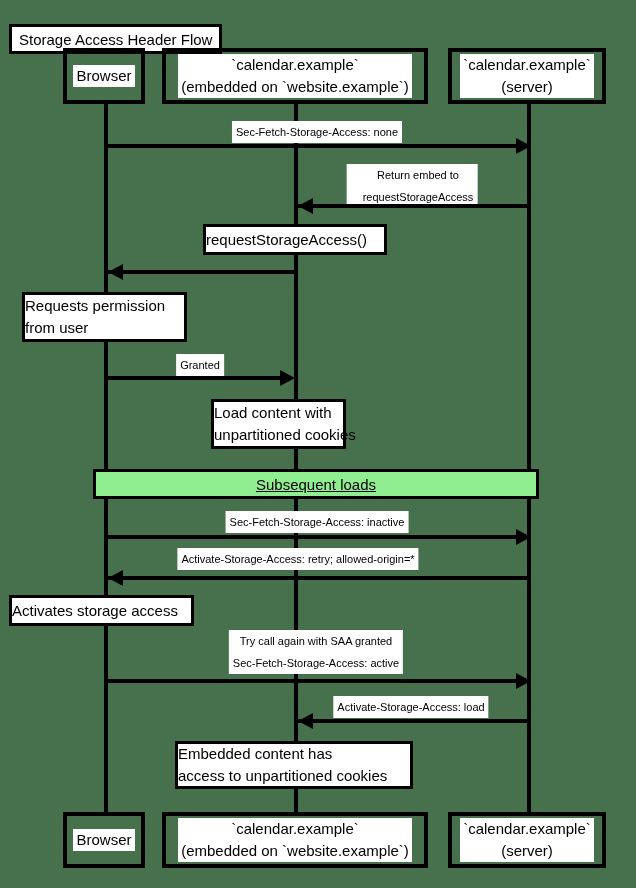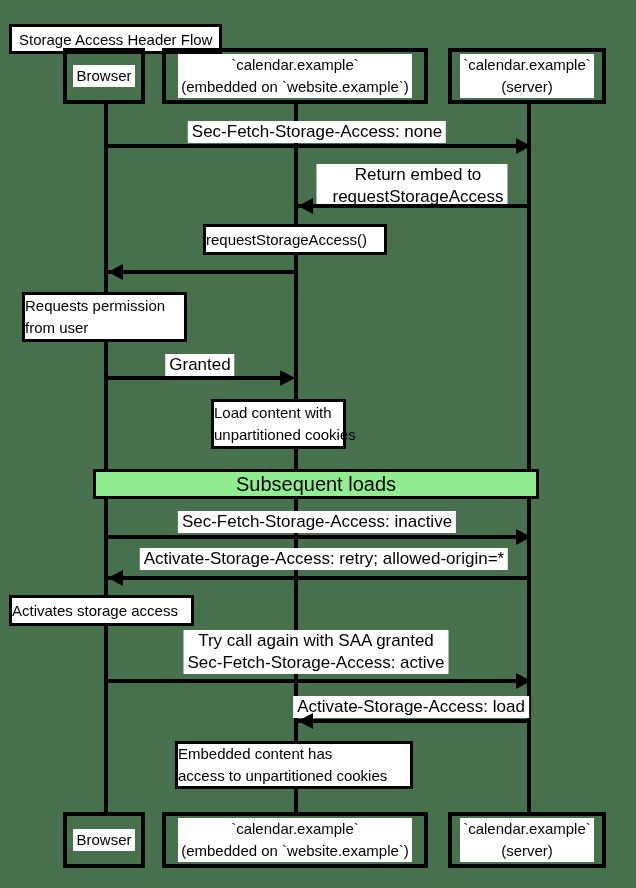--- a/index.html
+++ b/index.html
@@ -43,39 +43,39 @@
     border-top:8px solid transparent;
     border-bottom:8px solid transparent; }
   .arr-l { width:0; height:0;
     border-right:15px solid var(--ink);
     border-top:8px solid transparent;
     border-bottom:8px solid transparent; }
 
   .msg-label {
     transform:translateX(-50%);
     background:var(--fill);
-    font-size:17px; line-height:22px;
+    font-size:11px; line-height:22px;
     text-align:center; white-space:nowrap;
     padding:0 4px;
   }
 
   .note {
     border:3px solid var(--ink);
     background:var(--fill);
     display:flex; flex-direction:column;
     align-items:flex-start; justify-content:center;
     text-align:center;
     font-size:15px; line-height:22px; white-space:nowrap;
   }
 
   .divider {
     border:3px solid var(--ink);
     background:var(--band);
     display:flex; align-items:center; justify-content:center;
-    font-size:20px; white-space:nowrap;
+    font-size:15px; white-space:nowrap;text-decoration:underline;
   }
 </style>
 </head>
 <body>
 
 <div class="abs title-box" style="left:9px; top:8px;margin-top:16px;">Storage Access Header Flow</div>
 
 <div class="abs lifeline" style="left:104px;"></div>
 <div class="abs lifeline" style="left:294px;"></div>
 <div class="abs lifeline" style="left:527px;"></div>
@@ -126,21 +126,21 @@
   <div>Load content with</div>
   <div>unpartitioned cookies</div>
 </div>
 
 <div class="abs divider" style="left:93px; top:469px; width:446px; height:30px;">Subsequent loads</div>
 
 <div class="abs msg-label" style="left:317px; top:511px;">Sec-Fetch-Storage-Access: inactive</div>
 <div class="abs msg-line" style="left:106px; top:535px; width:423px;"></div>
 <div class="abs arr-r" style="left:516px; top:529px;"></div>
 
-<div class="abs msg-label" style="left:324px; top:548px;">Activate-Storage-Access: retry; allowed-origin=*</div>
+<div class="abs msg-label" style="left:298px; top:548px;">Activate-Storage-Access: retry; allowed-origin=*</div>
 <div class="abs msg-line" style="left:108px; top:576px; width:423px;"></div>
 <div class="abs arr-l" style="left:108px; top:570px;"></div>
 
 <div class="abs note" style="left:9px; top:595px; width:185px; height:31px;">
   <div>Activates storage access</div>
 </div>
 
 <div class="abs msg-label" style="left:316px; top:630px;">
   <div>Try call again with SAA granted</div>
   <div>Sec-Fetch-Storage-Access: active</div>

